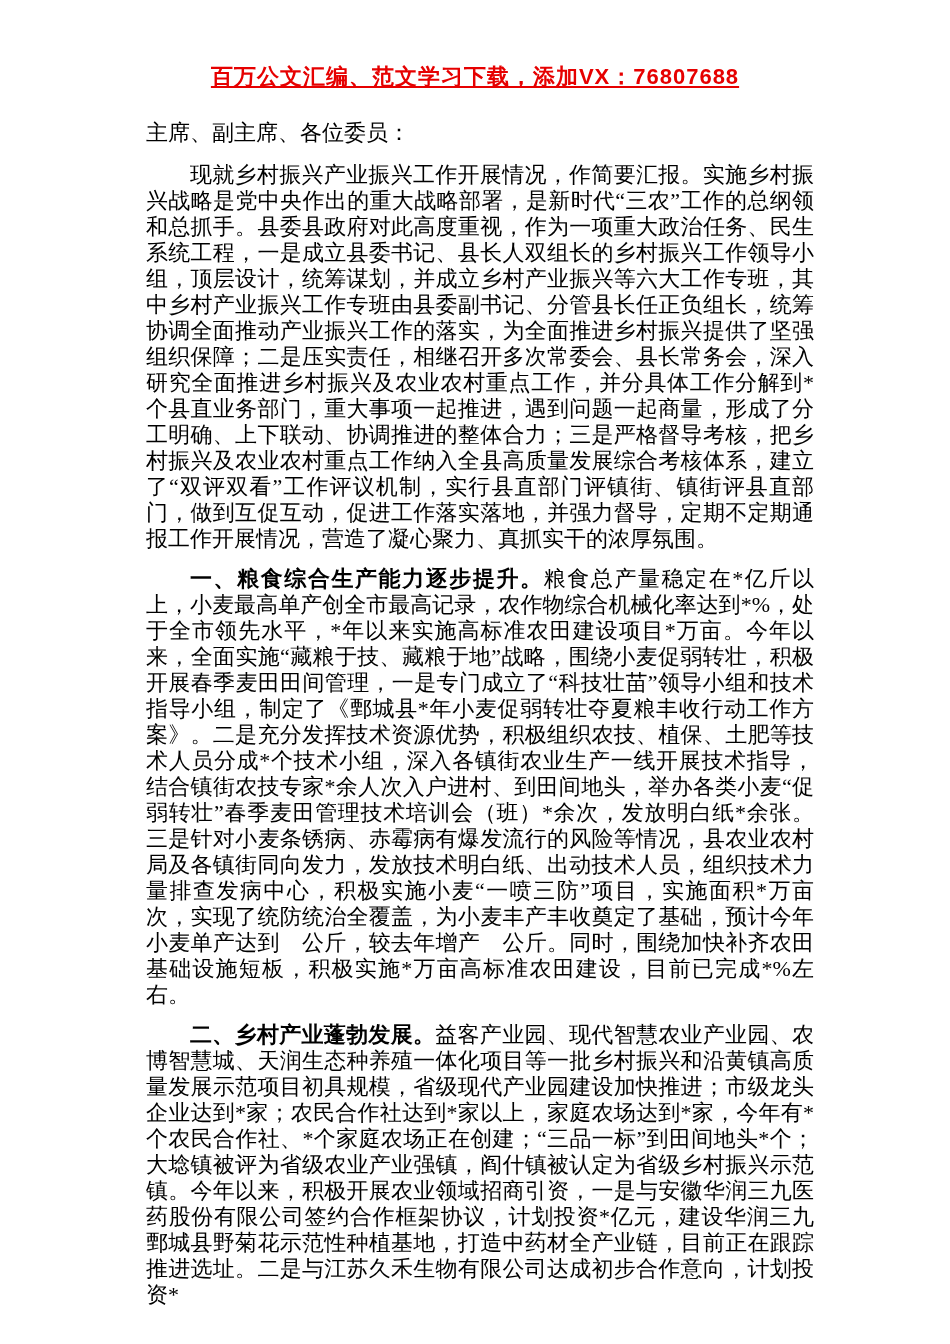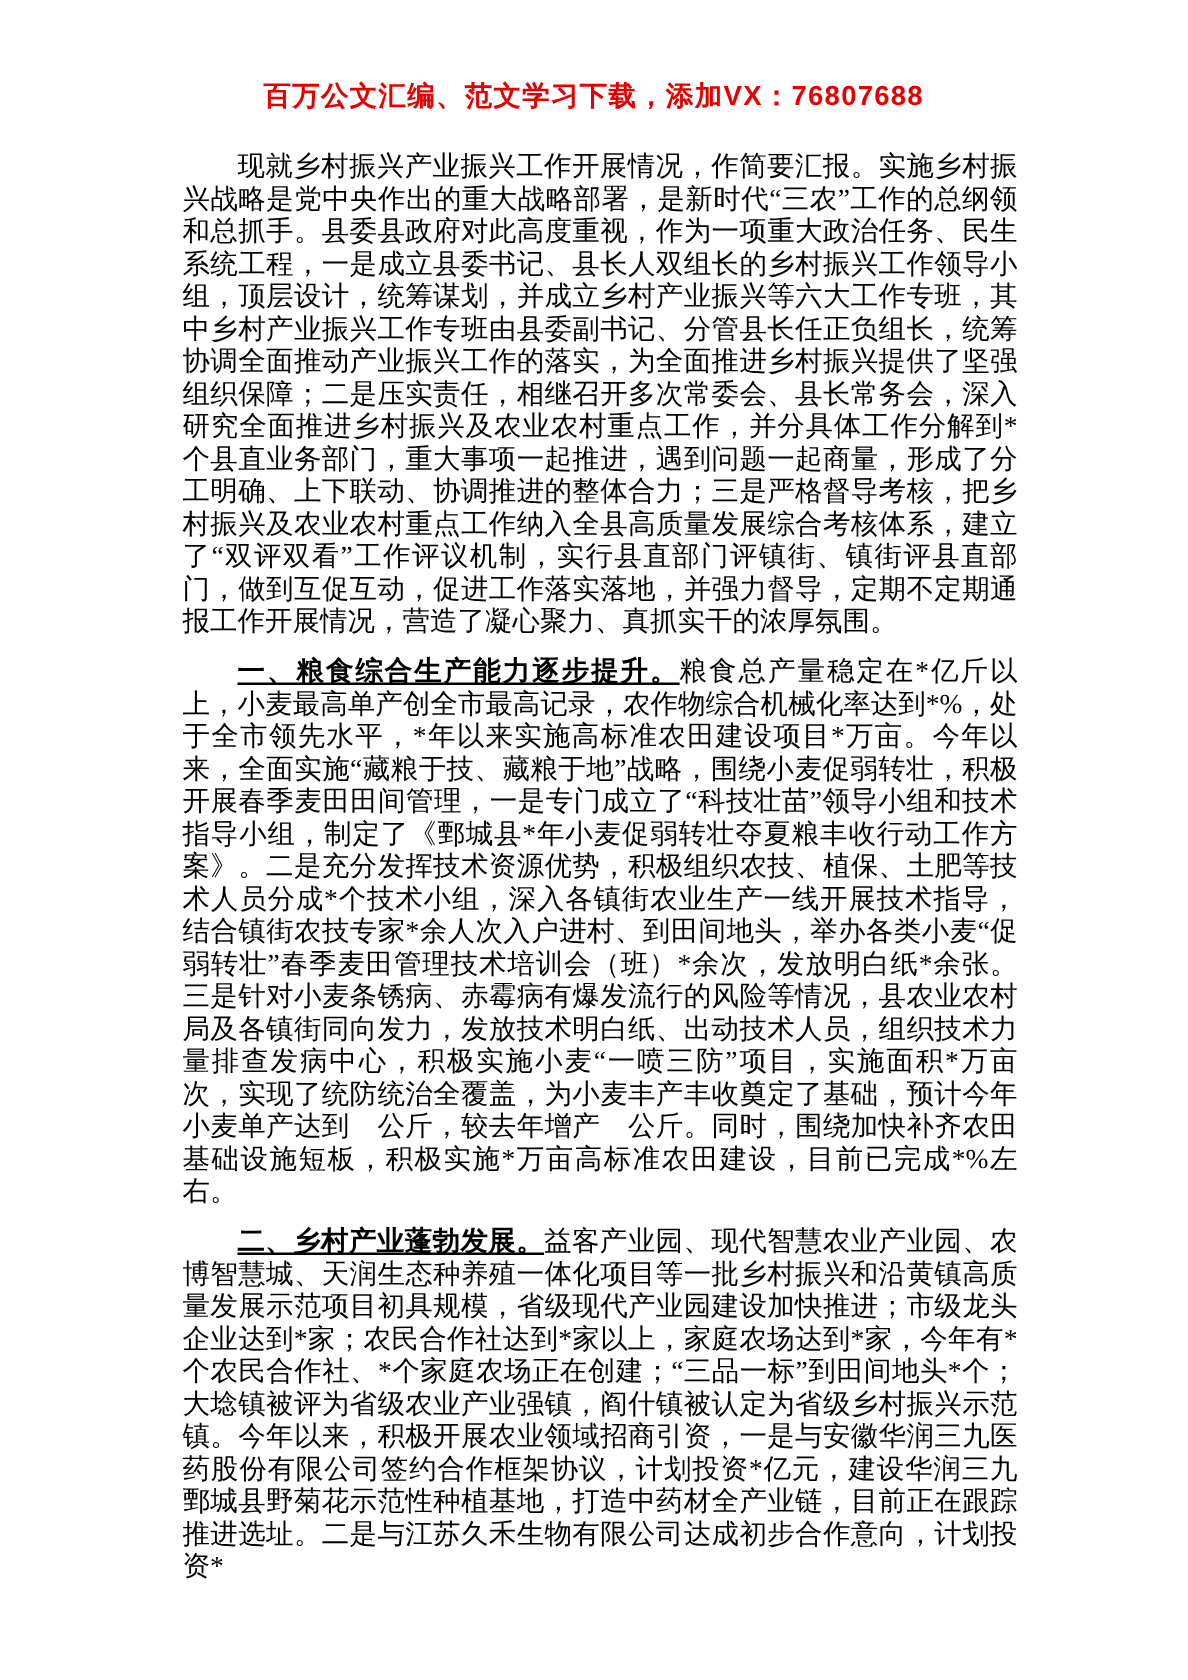--- a/index.html
+++ b/index.html
@@ -21,20 +21,21 @@
     top: 62px;
     left: 0;
     width: 950px;
     text-align: center;
     font-family: "Liberation Sans", "DejaVu Sans", sans-serif;
     font-weight: bold;
     font-size: 22px;
     letter-spacing: 1px;
     color: #e60000;
     white-space: nowrap;
+    text-decoration: underline;
   }
   .doc-body {
     position: absolute;
     left: 146px;
     top: 120px;
     width: 668px;
     font-size: 22px;
     line-height: 26px;
     text-align: justify;
     text-justify: inter-ideograph;
@@ -44,32 +45,32 @@
     margin: 0 0 16px 0;
     text-indent: 0;
   }
   .para {
     margin: 0 0 14px 0;
     text-indent: 2em;
   }
   .para:last-child { margin-bottom: 0; }
   .para .lead {
     font-weight: bold;
-    text-decoration: underline;
   }
 </style>
 </head>
 <body>
 
 <div class="page">
 
   <div class="promo-banner">百万公文汇编、范文学习下载，添加VX：76807688</div>
 
   <div class="doc-body">
 
+    <p class="salutation">主席、副主席、各位委员：</p>
 
     <p class="para"><b class="lead"></b><span>现就乡村振兴产业振兴工作开展情况，作简要汇报。实施乡村振兴战略是党中央作出的重大战略部署，是新时代“三农”工作的总纲领和总抓手。县委县政府对此高度重视，作为一项重大政治任务、民生系统工程，一是成立县委书记、县长人双组长的乡村振兴工作领导小组，顶层设计，统筹谋划，并成立乡村产业振兴等六大工作专班，其中乡村产业振兴工作专班由县委副书记、分管县长任正负组长，统筹协调全面推动产业振兴工作的落实，为全面推进乡村振兴提供了坚强组织保障；二是压实责任，相继召开多次常委会、县长常务会，深入研究全面推进乡村振兴及农业农村重点工作，并分具体工作分解到*个县直业务部门，重大事项一起推进，遇到问题一起商量，形成了分工明确、上下联动、协调推进的整体合力；三是严格督导考核，把乡村振兴及农业农村重点工作纳入全县高质量发展综合考核体系，建立了“双评双看”工作评议机制，实行县直部门评镇街、镇街评县直部门，做到互促互动，促进工作落实落地，并强力督导，定期不定期通报工作开展情况，营造了凝心聚力、真抓实干的浓厚氛围。</span></p>
 
     <p class="para"><b class="lead">一、粮食综合生产能力逐步提升。</b><span>粮食总产量稳定在*亿斤以上，小麦最高单产创全市最高记录，农作物综合机械化率达到*%，处于全市领先水平，*年以来实施高标准农田建设项目*万亩。今年以来，全面实施“藏粮于技、藏粮于地”战略，围绕小麦促弱转壮，积极开展春季麦田田间管理，一是专门成立了“科技壮苗”领导小组和技术指导小组，制定了《鄄城县*年小麦促弱转壮夺夏粮丰收行动工作方案》。二是充分发挥技术资源优势，积极组织农技、植保、土肥等技术人员分成*个技术小组，深入各镇街农业生产一线开展技术指导，结合镇街农技专家*余人次入户进村、到田间地头，举办各类小麦“促弱转壮”春季麦田管理技术培训会（班）*余次，发放明白纸*余张。三是针对小麦条锈病、赤霉病有爆发流行的风险等情况，县农业农村局及各镇街同向发力，发放技术明白纸、出动技术人员，组织技术力量排查发病中心，积极实施小麦“一喷三防”项目，实施面积*万亩次，实现了统防统治全覆盖，为小麦丰产丰收奠定了基础，预计今年小麦单产达到　公斤，较去年增产　公斤。同时，围绕加快补齐农田基础设施短板，积极实施*万亩高标准农田建设，目前已完成*%左右。</span></p>
 
     <p class="para"><b class="lead">二、乡村产业蓬勃发展。</b><span>益客产业园、现代智慧农业产业园、农博智慧城、天润生态种养殖一体化项目等一批乡村振兴和沿黄镇高质量发展示范项目初具规模，省级现代产业园建设加快推进；市级龙头企业达到*家；农民合作社达到*家以上，家庭农场达到*家，今年有*个农民合作社、*个家庭农场正在创建；“三品一标”到田间地头*个；大埝镇被评为省级农业产业强镇，阎什镇被认定为省级乡村振兴示范镇。今年以来，积极开展农业领域招商引资，一是与安徽华润三九医药股份有限公司签约合作框架协议，计划投资*亿元，建设华润三九鄄城县野菊花示范性种植基地，打造中药材全产业链，目前正在跟踪推进选址。二是与江苏久禾生物有限公司达成初步合作意向，计划投资*</span></p>
 
   </div>
 </div>
 

